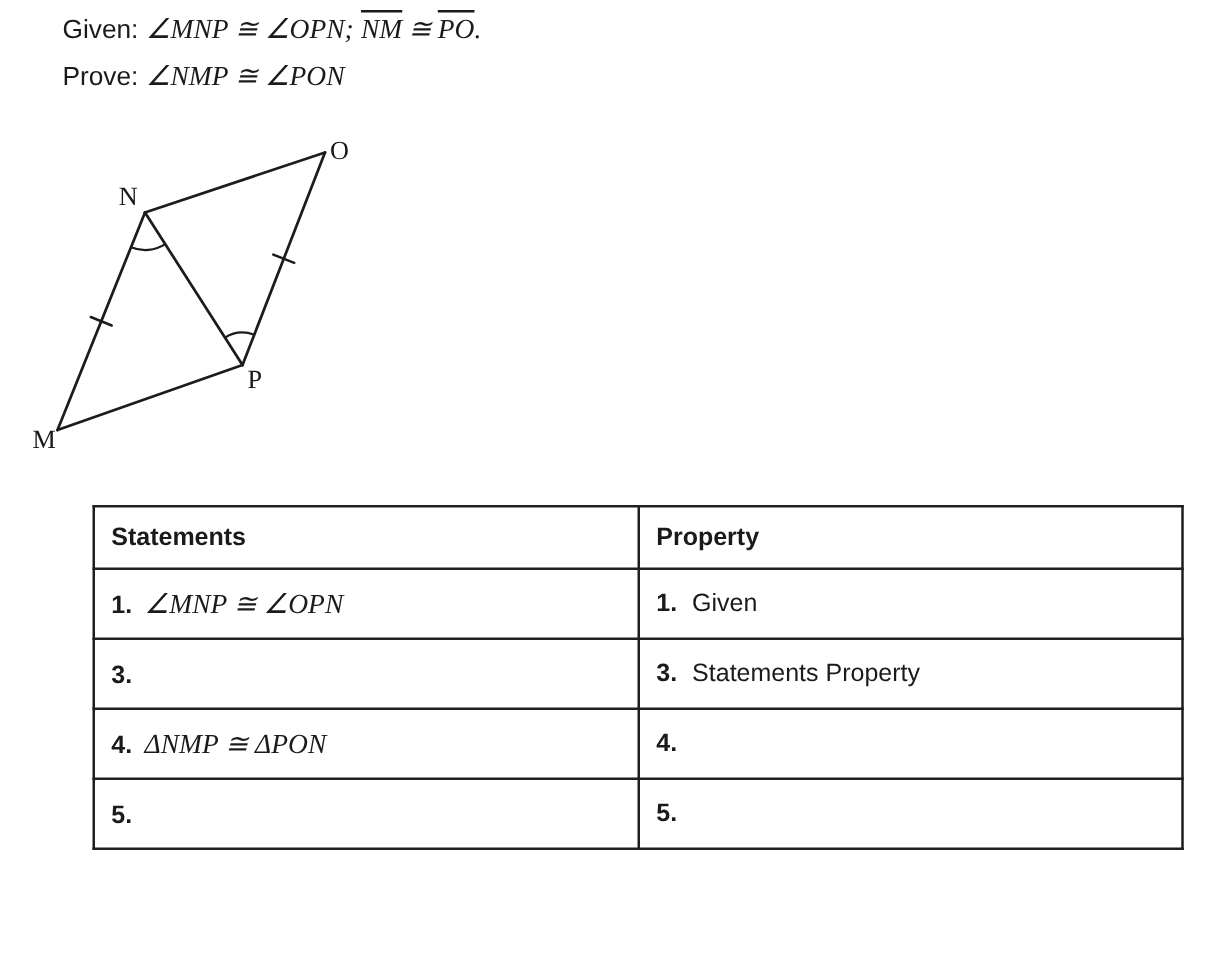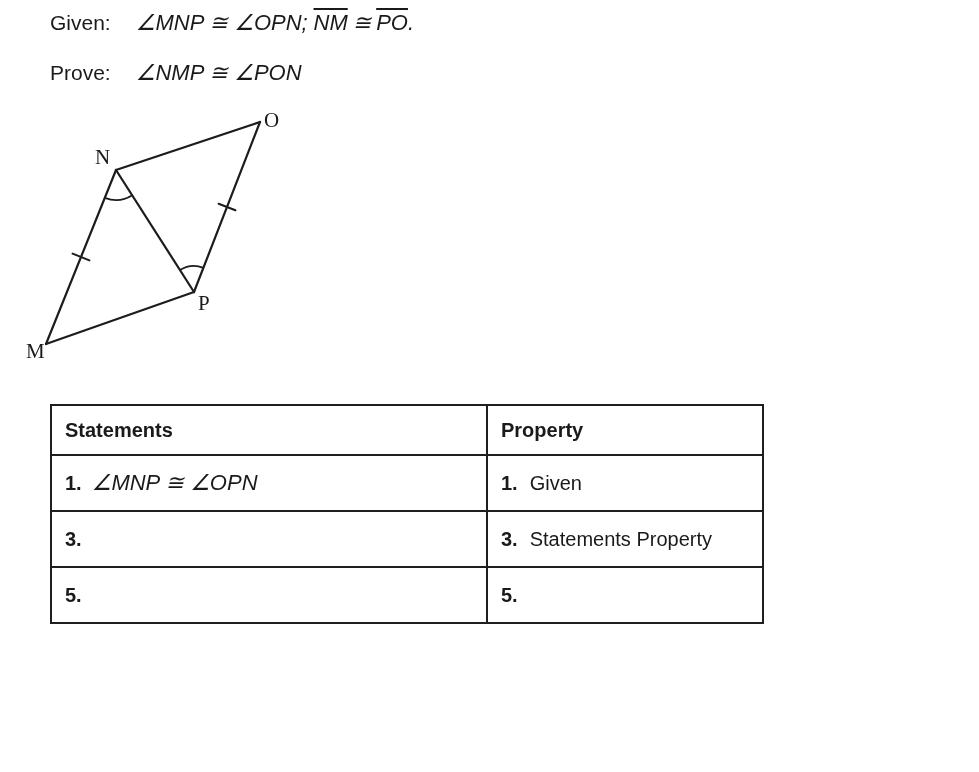--- a/index.html
+++ b/index.html
@@ -18,24 +18,24 @@
     overflow: hidden;
   }
   .topline {
     position: absolute;
     left: 50px;
     font-size: 21px;
     line-height: 26px;
     white-space: nowrap;
   }
   .given-line { top: 10px; }
-  .prove-line { top: 60px; }
-  .lead-label { margin-right: 25px; }
+  .prove-line { top: 48px; }
+  .lead-label { margin-right: 6px; }
   .math {
-    font-family: Liberation Sans, sans-serif;
+    font-family: Liberation Serif, serif;
     font-style: italic;
     font-size: 22px;
   }
   .ovl { text-decoration: overline; }
   .congsp { margin: 0 5px; }
   .figure-wrap {
     position: absolute;
     left: 18px;
     top: 104px;
     width: 310px;
@@ -44,23 +44,23 @@
   .fig-line { stroke: #1c1c1c; stroke-width: 2.2; stroke-linecap: round; fill: none; }
   .fig-tick { stroke: #1c1c1c; stroke-width: 2; stroke-linecap: round; }
   .fig-arc  { stroke: #1c1c1c; stroke-width: 1.8; fill: none; }
   .fig-label {
     font-family: "Liberation Serif", "DejaVu Serif", serif;
     font-size: 21px;
     fill: #1a1a1a;
   }
   .proof-table {
     position: absolute;
-    left: 50px;
+    left: 74px;
     top: 404px;
-    width: 714px;
+    width: 873px;
     border-collapse: collapse;
     table-layout: fixed;
     border-radius: 23px;
   }
   .proof-table td, .proof-table th {
     border: 2px solid #1f1f1f;
     padding: 0 0 0 13px;
     text-align: left;
     vertical-align: middle;
     font-size: 20px;
@@ -138,20 +138,28 @@
     <tr>
       <td>
         <span class="num">3.</span><span class="math"></span>
       </td>
       <td>
         <span class="rnum">3.</span><span>Statements Property</span>
       </td>
     </tr>
     <tr>
       <td>
+        <span class="num">4.</span><span class="math">ΔNMP ≅ ΔPON</span>
+      </td>
+      <td>
+        <span class="rnum">4.</span><span></span>
+      </td>
+    </tr>
+    <tr>
+      <td>
         <span class="num">5.</span><span class="math"></span>
       </td>
       <td>
         <span class="rnum">5.</span><span></span>
       </td>
     </tr>
   </tbody>
     </table>
 
 </div>

